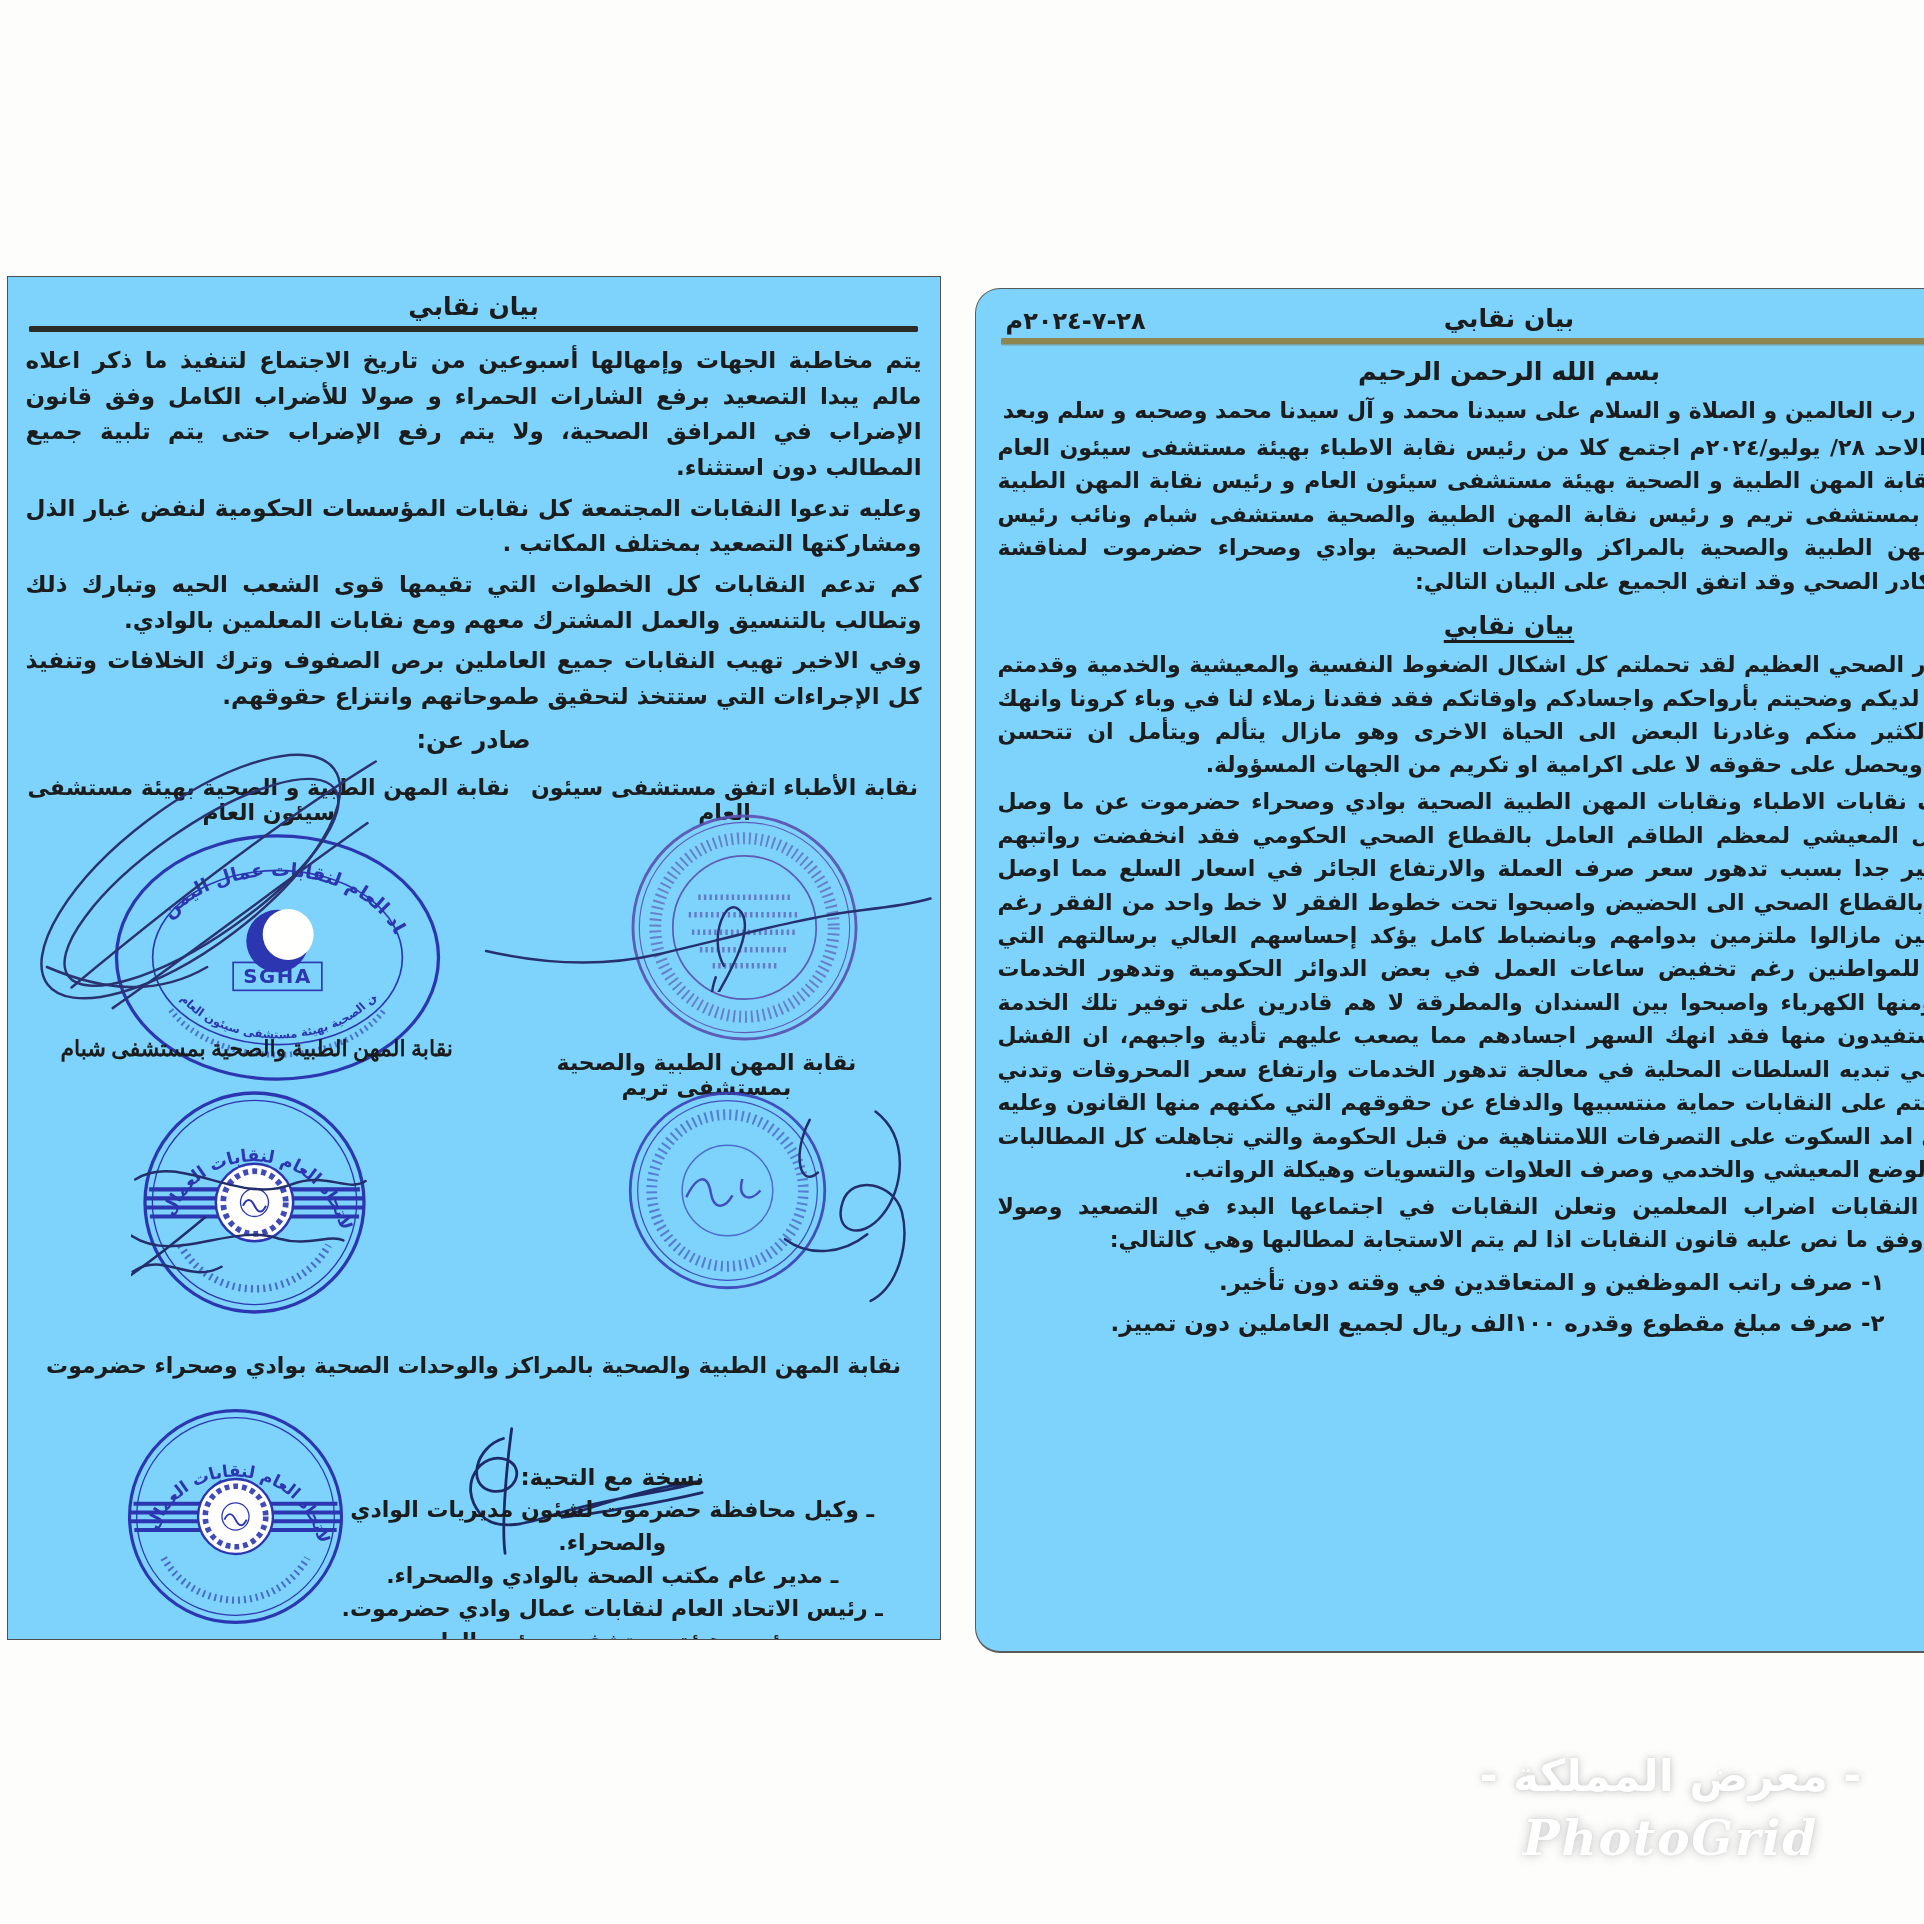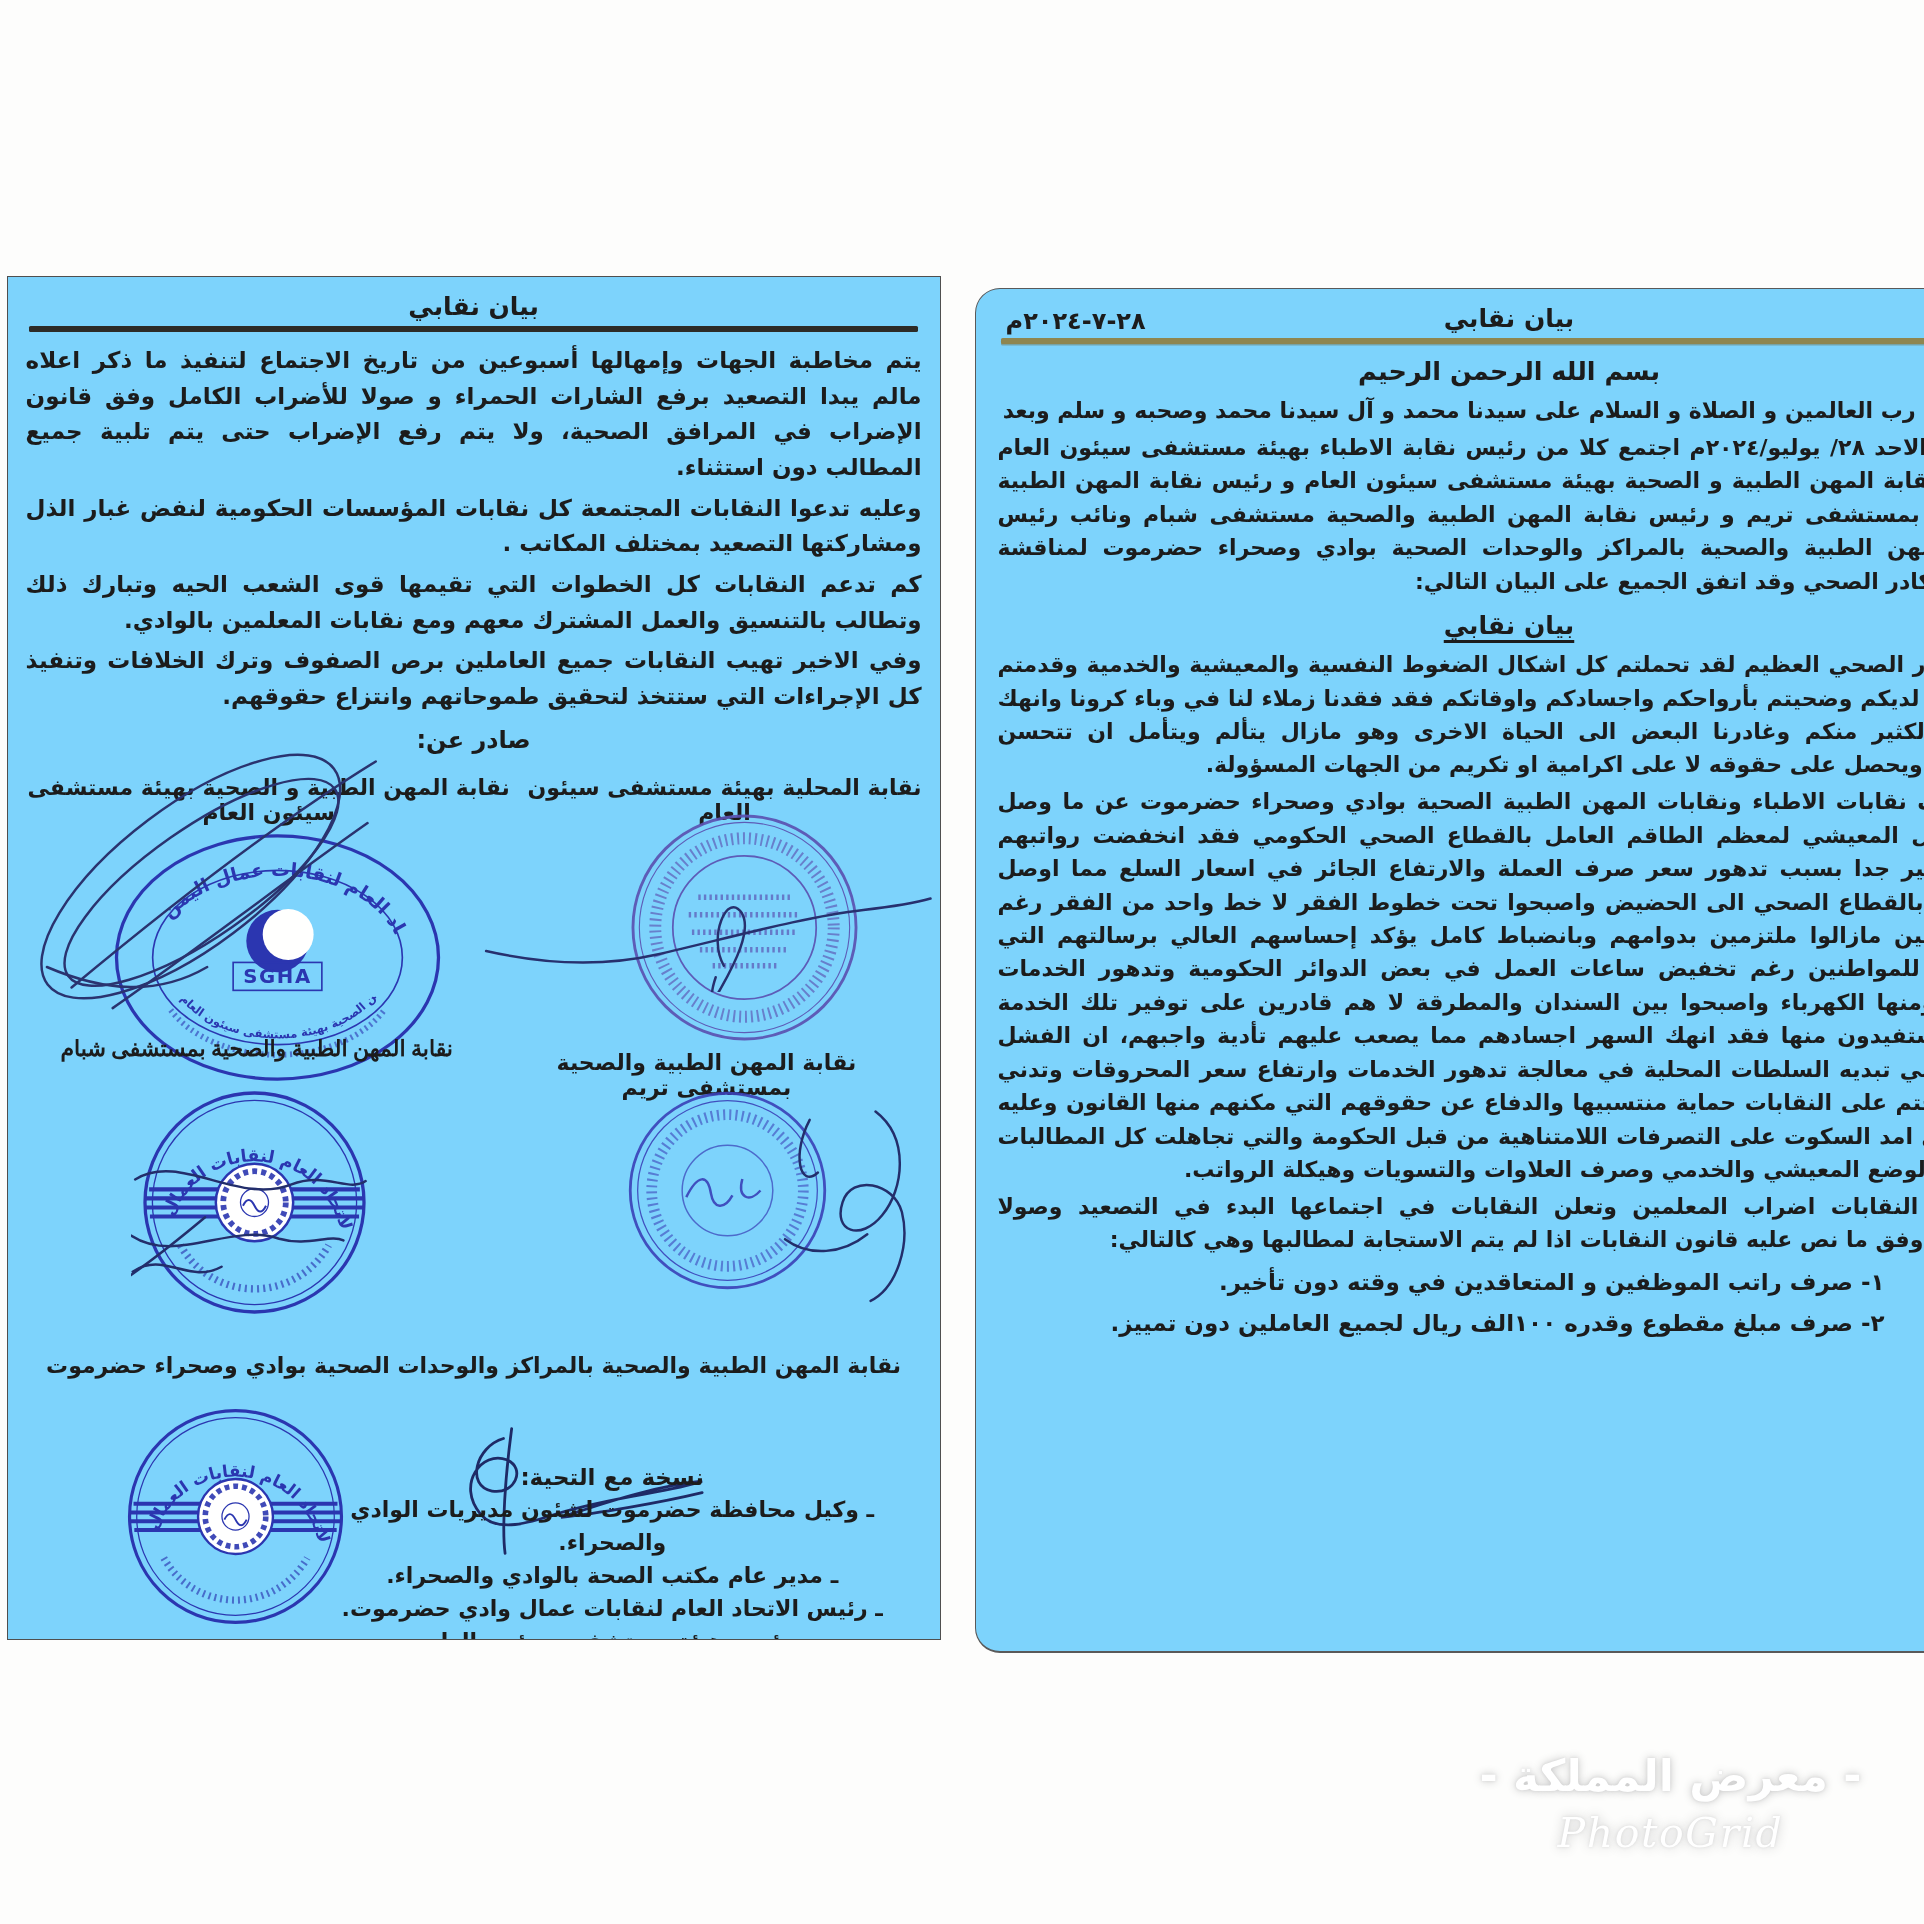--- a/index.html
+++ b/index.html
@@ -28,21 +28,21 @@
   .issued{direction:rtl;text-align:center;font-size:24px;font-weight:bold;margin:11.5px 0 0;}
   .sig-area{position:relative;height:929px;}
   .sig-label{position:absolute;direction:rtl;text-align:center;font-size:22px;font-weight:bold;}
   .stampbox{position:absolute;}
   .copies{position:absolute;right:21.4px;top:710px;direction:rtl;text-align:center;width:576px;}
   .copy-heading{font-size:23px;font-weight:bold;margin-bottom:3.3px;}
   .copy-item{font-size:22px;font-weight:bold;line-height:1.5;}
   .watermark{position:absolute;right:15px;top:1750px;width:477px;text-align:center;color:#ffffff;pointer-events:none;}
   .wm1{font-size:44px;font-weight:bold;direction:rtl;
        text-shadow:0 0 10px #c7c7c7,0 0 3.3px #dcdcdc,0 0 0.8px #e9e9e9;}
-  .wm2{font-size:41px;font-family:"DejaVu Serif",serif;font-style:italic;font-weight:normal;margin-top:8.2px;letter-spacing:1.6px;
+  .wm2{font-size:49px;font-family:"DejaVu Serif",serif;font-style:italic;font-weight:bold;margin-top:8.2px;letter-spacing:1.6px;
        text-shadow:0 0 11.5px #c7c7c7,0 0 3.3px #dedede,0 0 0.8px #ededed;}
   svg{display:block;}
 </style>
 </head>
 <body>
 
 <svg width="0" height="0" style="position:absolute" aria-hidden="true">
   <defs>
     <path id="arcTopU" d="M -103,28 A 107 107 0 0 1 103,28" fill="none"></path>
     <path id="arcBotU" d="M -95,-40 A 103 103 0 0 0 95,-40" fill="none"></path>
@@ -74,21 +74,21 @@
 
     <p class="para">يتم مخاطبة الجهات وإمهالها أسبوعين من تاريخ الاجتماع لتنفيذ ما ذكر اعلاه مالم يبدا التصعيد برفع الشارات الحمراء و صولا للأضراب الكامل وفق قانون الإضراب في المرافق الصحية، ولا يتم رفع الإضراب حتى يتم تلبية جميع المطالب دون استثناء.</p>
     <p class="para">وعليه تدعوا النقابات المجتمعة كل نقابات المؤسسات الحكومية لنفض غبار الذل ومشاركتها التصعيد بمختلف المكاتب .</p>
     <p class="para">كم تدعم النقابات كل الخطوات التي تقيمها قوى الشعب الحيه وتبارك ذلك وتطالب بالتنسيق والعمل المشترك معهم ومع نقابات المعلمين بالوادي.</p>
     <p class="para">وفي الاخير تهيب النقابات جميع العاملين برص الصفوف وترك الخلافات وتنفيذ كل الإجراءات التي ستتخذ لتحقيق طموحاتهم وانتزاع حقوقهم.</p>
 
     <div class="issued">صادر عن:</div>
 
     <div class="sig-area">
 
-      <div class="sig-label" style="right:0;top:21.4px;width:44%;">نقابة المحلية بهيئة مستشفى سيئون العام</div>
+      <div class="sig-label" style="right:0;top:21.4px;width:44%;">نقابة الأطباء اتفق مستشفى سيئون العام</div>
       <div class="sig-label" style="left:-3.3px;top:21.4px;width:55%;">نقابة المهن الطبية و الصحية بهيئة مستشفى سيئون العام</div>
 
       <div class="stampbox" style="right:58px;top:54px;">
         <svg width="239" height="239" viewBox="-150 -150 300 300">
           <g fill="none" stroke="#5b52b2" opacity="0.92">
             <circle r="140" stroke-width="3.6"></circle>
             <circle r="132" stroke-width="1.4"></circle>
             <circle r="90" stroke-width="2.2"></circle>
             <circle r="112" stroke-width="15" stroke-dasharray="2.5 5" opacity="0.7"></circle>
             <path d="M-58,-38 h116 M-70,-16 h140 M-66,6 h132 M-56,28 h112 M-40,48 h80" stroke-width="7" stroke-dasharray="3 4" opacity="0.75"></path>

